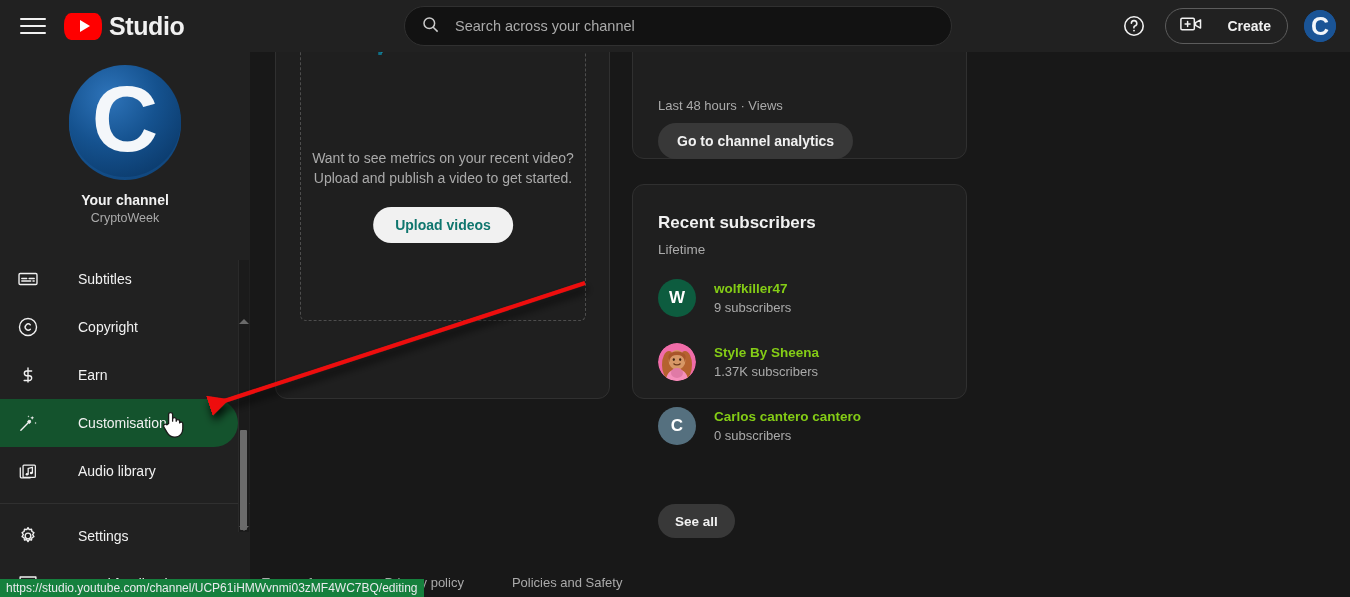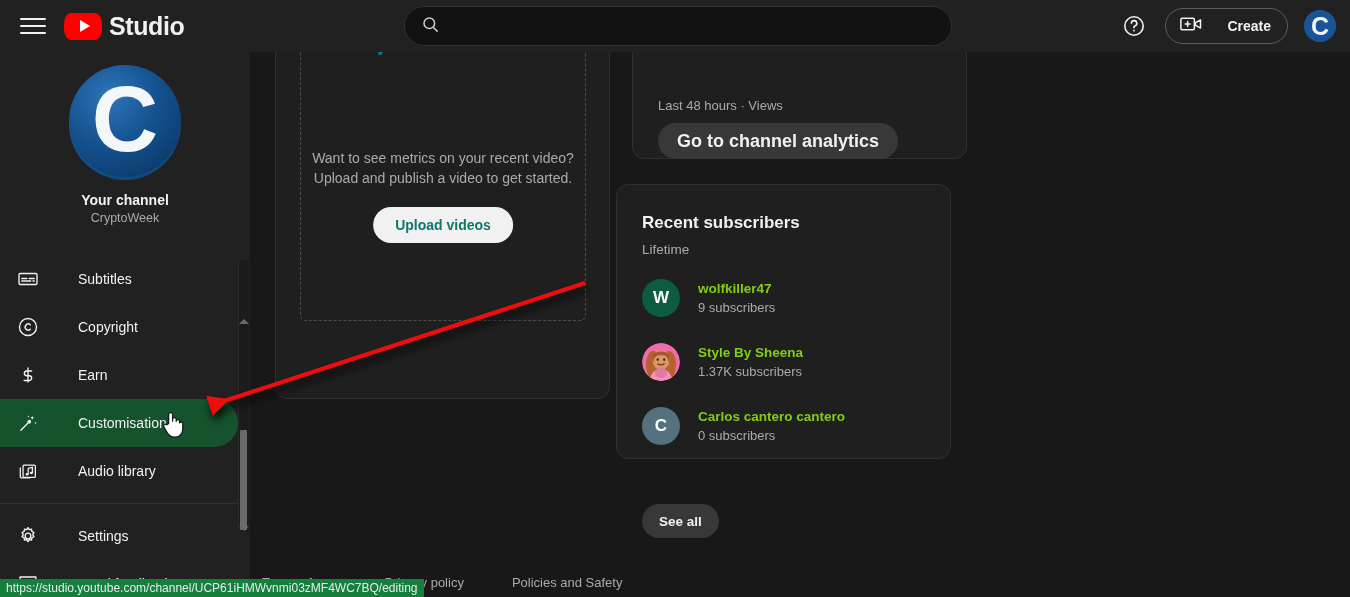--- a/index.html
+++ b/index.html
@@ -221,27 +221,27 @@
   }
   .latest-meta {
     position: absolute; left: 25px; top: 175px;
     color: #aaaaaa; font-size: 13px;
   }
   .analytics-btn {
     position: absolute; left: 25px; top: 200px;
     background: #383838; color: #f1f1f1;
     border: none; border-radius: 18px;
     height: 36px; padding: 0 19px;
-    font-size: 18px; font-weight: 600; cursor: pointer;
+    font-size: 14px; font-weight: 600; cursor: pointer;
     font-family: "Liberation Sans", sans-serif;
   }
 
   .card-subs {
-    left: 366px; top: 132px;
-    width: 335px; height: 275px;
+    left: 382px; top: 132px;
+    width: 335px; height: 215px;
   }
   .subs-title {
     position: absolute; left: 25px; top: 28px;
     color: #f1f1f1; font-size: 17px; font-weight: 700;
   }
   .subs-sub {
     position: absolute; left: 25px; top: 57px;
     color: #aaaaaa; font-size: 13.5px;
   }
   .sub-row {
@@ -323,20 +323,21 @@
       <div class="brand-text">Studio</div>
     </div>
 
     <div class="searchwrap">
       <span>
         <svg width="19" height="19" viewBox="0 0 24 24" fill="none" stroke="#cccccc" stroke-width="1.9">
           <circle cx="10.5" cy="10.5" r="6.7"></circle>
             <line x1="15.4" y1="15.4" x2="21" y2="21"></line>
         </svg>
       </span>
+      <input type="text" placeholder="Search across your channel" style="">
     </div>
 
     <div class="topright">
       <div class="icon-btn">
         <svg width="24" height="24" viewBox="0 0 24 24" fill="none" stroke="#f1f1f1" stroke-width="1.6">
           <circle cx="12" cy="12" r="9.2"></circle>
           <path d="M9.4 9.3a2.7 2.7 0 1 1 3.4 2.6c-.6.2-.85.75-.85 1.35v.6" stroke-linecap="round"></path>
           <circle cx="12" cy="16.6" r="0.95" fill="#f1f1f1" stroke="none"></circle>
         </svg>
       </div>

